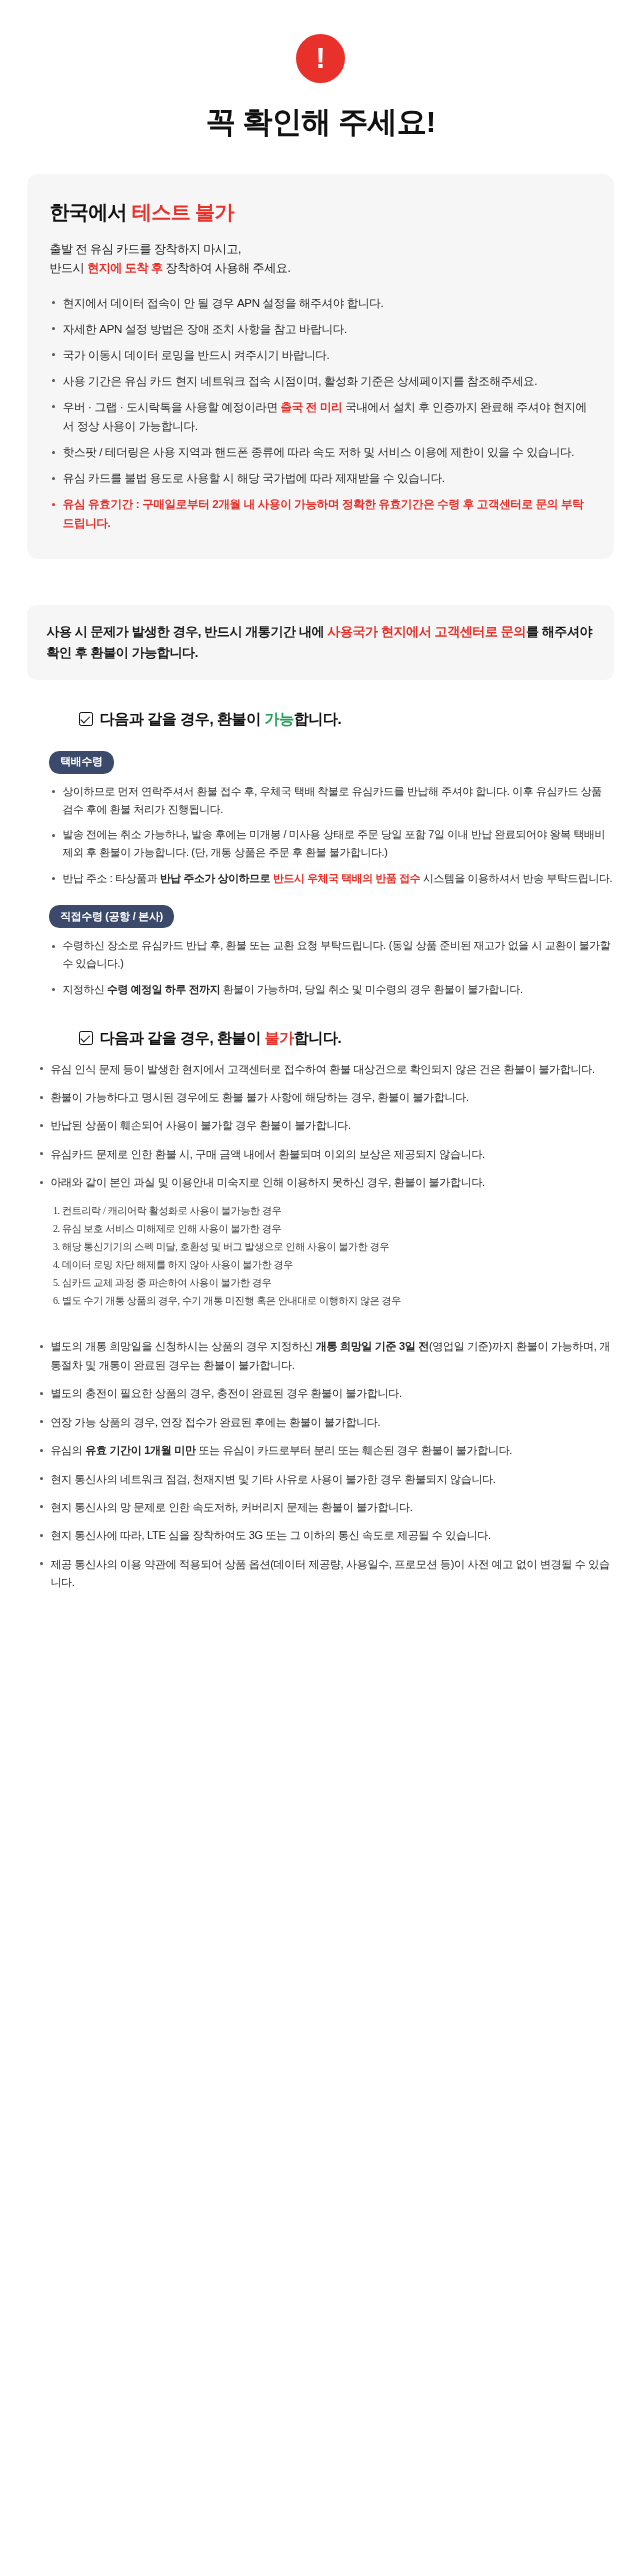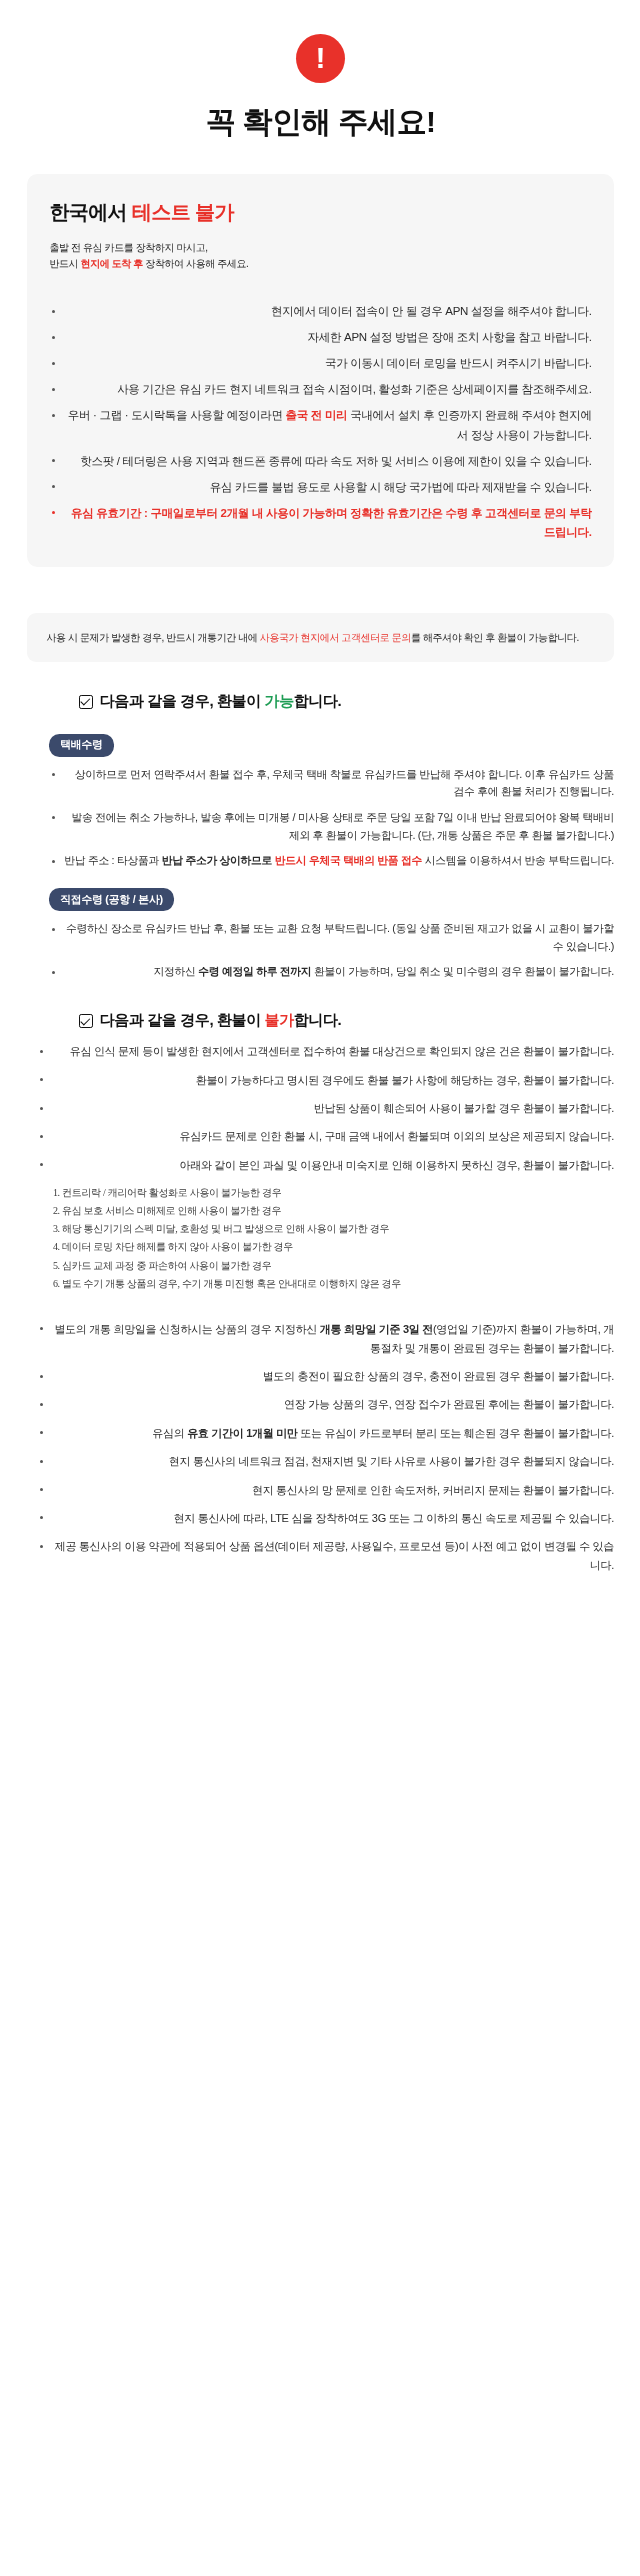--- a/index.html
+++ b/index.html
@@ -58,34 +58,33 @@
   }
   .card-title {
     font-size: 20px;
     font-weight: bold;
     letter-spacing: -0.6px;
     margin-bottom: 13.4px;
     color: #111111;
   }
   .card-title .red { color: #e8312a; }
   .card-sub {
-    font-size: 10px;
+    font-size: 12px;
     line-height: 1.62;
     letter-spacing: -0.4px;
-    margin-bottom: 30px;
+    margin-bottom: 15px;
     color: #222222;
   }
   .card-sub .red-strong { color: #e8312a; font-weight: bold; }
 
   
   ul.bullets {
     margin: 0;
     padding: 0;
     list-style: none;
-    text-align: right;
   }
   ul.bullets > li {
     position: relative;
     padding-left: 13.4px;
     font-size: 11.5px;
     line-height: 1.68;
     letter-spacing: -0.3px;
     margin-bottom: 6.7px;
     color: #2a2a2a;
   }
@@ -136,24 +135,24 @@
   .sec-title {
     font-size: 20px;
     font-weight: bold;
     letter-spacing: -0.6px;
     color: #111111;
   }
   .notice-box {
     background: #f6f6f6;
     border-radius: 9px;
     padding: 16.4px 19.4px;
-    font-size: 10px;
+    font-size: 13px;
     line-height: 1.62;
     letter-spacing: -0.4px;
-    font-weight: normal;
+    font-weight: bold;
     color: #1b1b1b;
   }
   .notice-box .red { color: #e8312a; }
 
   
   .subsec { margin: 30px 27px 0 37px; }
   .subsec-head {
     display: flex;
     align-items: center;
     gap: 6.7px;

